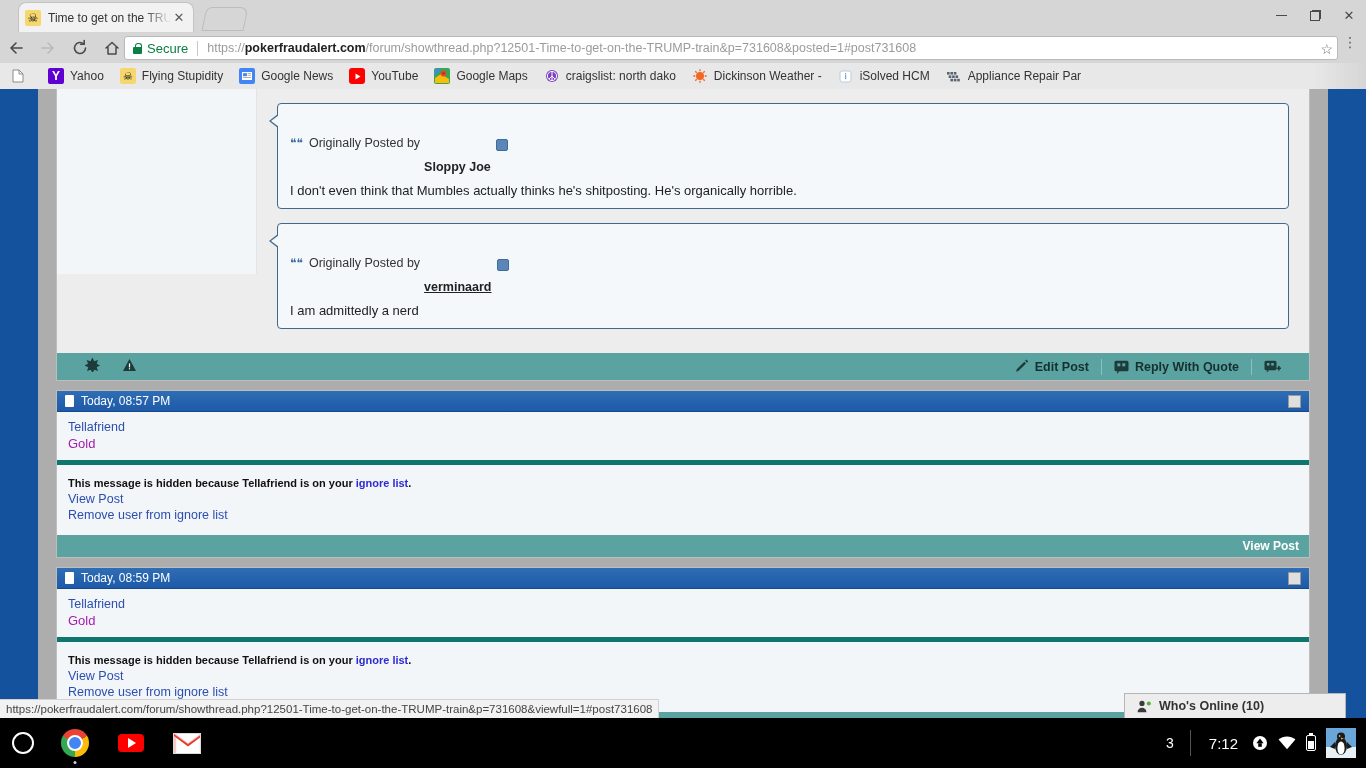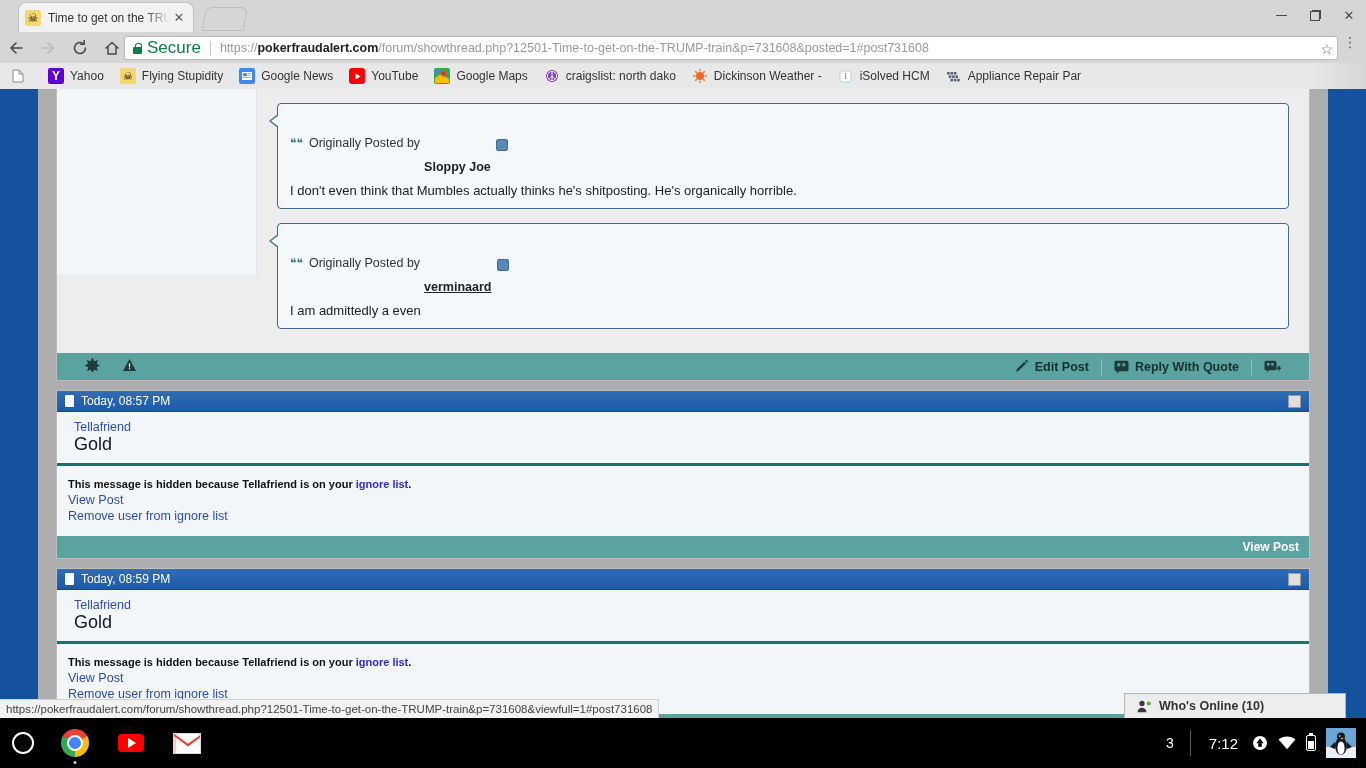--- a/index.html
+++ b/index.html
@@ -48,21 +48,21 @@
 
   .navbar { position:absolute; left:0; top:32px; width:1366px; height:31px; background:#d6d6d6;
             display:flex; align-items:center; }
   .navbtn { width:32px; height:31px; display:flex; align-items:center; justify-content:center; }
   .navbtn svg { display:block; }
   .omnibox {
     position:absolute; left:124px; top:36px; right:28px; height:24px;
     background:#ffffff; border:1px solid #b9b9b9; border-radius:3px;
     display:flex; align-items:center; padding:0 8px;
   }
-  .secure { display:flex; align-items:center; color:#0b8043; font-size:17px; white-space:nowrap; }
+  .secure { display:flex; align-items:center; color:#0b8043; font-size:13px; white-space:nowrap; }
   .secure .lock { width:9px; height:11px; margin-right:5px; position:relative; }
   .secure .lock:before { content:""; position:absolute; left:0; bottom:0; width:9px; height:7px; background:#0b8043; border-radius:1px; }
   .secure .lock:after { content:""; position:absolute; left:2px; top:0; width:5px; height:6px; border:1.5px solid #0b8043; border-bottom:none; border-radius:3px 3px 0 0; }
   .omni-sep { width:1px; height:15px; background:#c8c8c8; margin:0 9px; }
   .url { font-size:12.5px; color:#9b9b9b; white-space:nowrap; overflow:hidden; }
   .url b { color:#222; font-weight:bold; }
   .star { position:absolute; right:33px; top:41px; font-size:14px; color:#6b6b6b; }
   .menu-dots { position:absolute; right:8px; top:38px; width:16px; text-align:center;
                font-size:14px; line-height:9px; color:#5a5a5a; letter-spacing:0; }
 
@@ -123,23 +123,23 @@
   .post-head {
     height:21px; background:linear-gradient(#2f6db5,#1e5aa8);
     border-bottom:1px solid #16488c;
     display:flex; align-items:center; padding:0 8px; color:#ffffff; font-size:12px;
   }
   .page-ico { width:9px; height:12px; background:#ffffff; border-radius:1px; margin-right:7px; flex:0 0 9px; }
   .post-head-right { margin-left:auto; display:flex; align-items:center; }
   .head-checkbox { width:13px; height:13px; background:#dfdfdf; border:1px solid #9a9a9a; }
   .post-num { font-size:11.5px; color:#ffffff; }
 
-  .hp-user { background:#f3f6f9; padding:8px 10px 8px 17px; border-bottom:3px solid #0f766e; }
+  .hp-user { background:#f3f6f9; padding:8px 10px 8px 11px; border-bottom:5px solid #0f766e; }
   .hp-user a { color:#2b4eb0; font-size:12.5px; text-decoration:none; display:block; }
-  .hp-rank { font-size:18px; color:#0f172a; }
+  .hp-rank { font-size:13px; color:#a21caf; }
   .hp-msg { background:#f3f6f9; padding:12px 11px 12px 11px; }
   .hp-msg .line1 { font-size:11px; font-weight:bold; color:#111; margin-bottom:2px; }
   .hp-msg .line1 a { color:#2b2bd0; text-decoration:none; }
   .hp-msg a.plain { color:#2b4eb0; font-size:12.5px; text-decoration:none; display:block; line-height:16px; }
   .hp-foot { height:22px; background:#5ba3a0; display:flex; align-items:center;
              justify-content:flex-end; padding-right:10px; }
   .hp-foot a { color:#ffffff; font-size:12px; font-weight:bold; text-decoration:none; }
 
   
   .lp-body { display:flex; background:#ededed; }
@@ -385,21 +385,21 @@
               <div class="quote-text">I don't even think that Mumbles actually thinks he's shitposting. He's organically horrible.</div>
             </div>
 
             <div class="quote">
               <div class="quote-head">
                 <span class="quote-mark">❝❝</span>
                 <span>Originally Posted by</span>
                 <span class="quote-author" style="margin-left:4px;text-decoration:underline;">verminaard</span>
                 <span class="viewpost-badge"></span>
               </div>
-              <div class="quote-text">I am admittedly a even</div>
+              <div class="quote-text">I am admittedly a nerd</div>
             </div>
 
           </div>
         </div>
 
         <div class="post-toolbar">
           <div class="tb-left">
             <span>
               <svg width="15" height="15" viewBox="0 0 15 15">
                   <path d="M7.5 0.6l1.7 3.6 3.8-1.3-1.3 3.8 3.3 1.8-3.3 1.8 1.3 3.8-3.8-1.3-1.7 3.6-1.7-3.6-3.8 1.3 1.3-3.8L-.3 8.5l3.3-1.8L1.7 2.9l3.8 1.3z" fill="#1d3b3a"></path>

